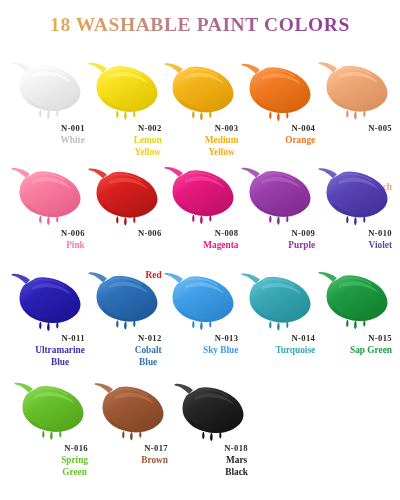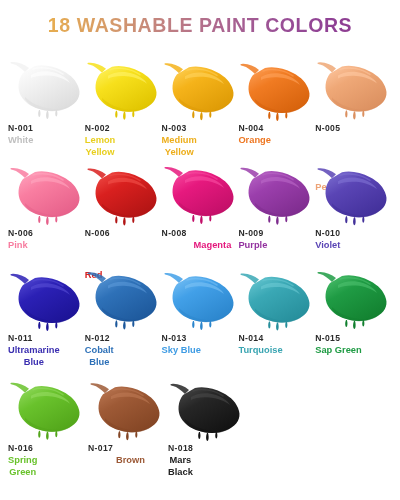--- a/index.html
+++ b/index.html
@@ -11,20 +11,21 @@
     height: 500px;
     background: #ffffff;
     font-family: "Liberation Sans", sans-serif;
     overflow: hidden;
   }
   #page {
     position: relative;
     width: 376px;
     height: 500px;
     background: #ffffff;
+    font-family: Liberation Serif, serif;
   }
 
   
   #title {
     position: absolute;
     top: 12px;
     left: 0;
     width: 400px;
     text-align: center;
     font-size: 19.5px;
@@ -62,21 +63,21 @@
     justify-content: flex-start;
   }
   .row-1, .row-2 { height: 105px; }
   .row-3 { height: 110px; }
   .row-4 { height: 110px; }
 
   .cell {
     width: 80px;
     display: flex;
     flex-direction: column;
-    align-items: flex-start;
+    align-items: flex-end;
   }
 
   
   .swatch {
     width: 76px;
     height: 68px;
     position: relative;
     display: block;
   }
   .swatch svg {

